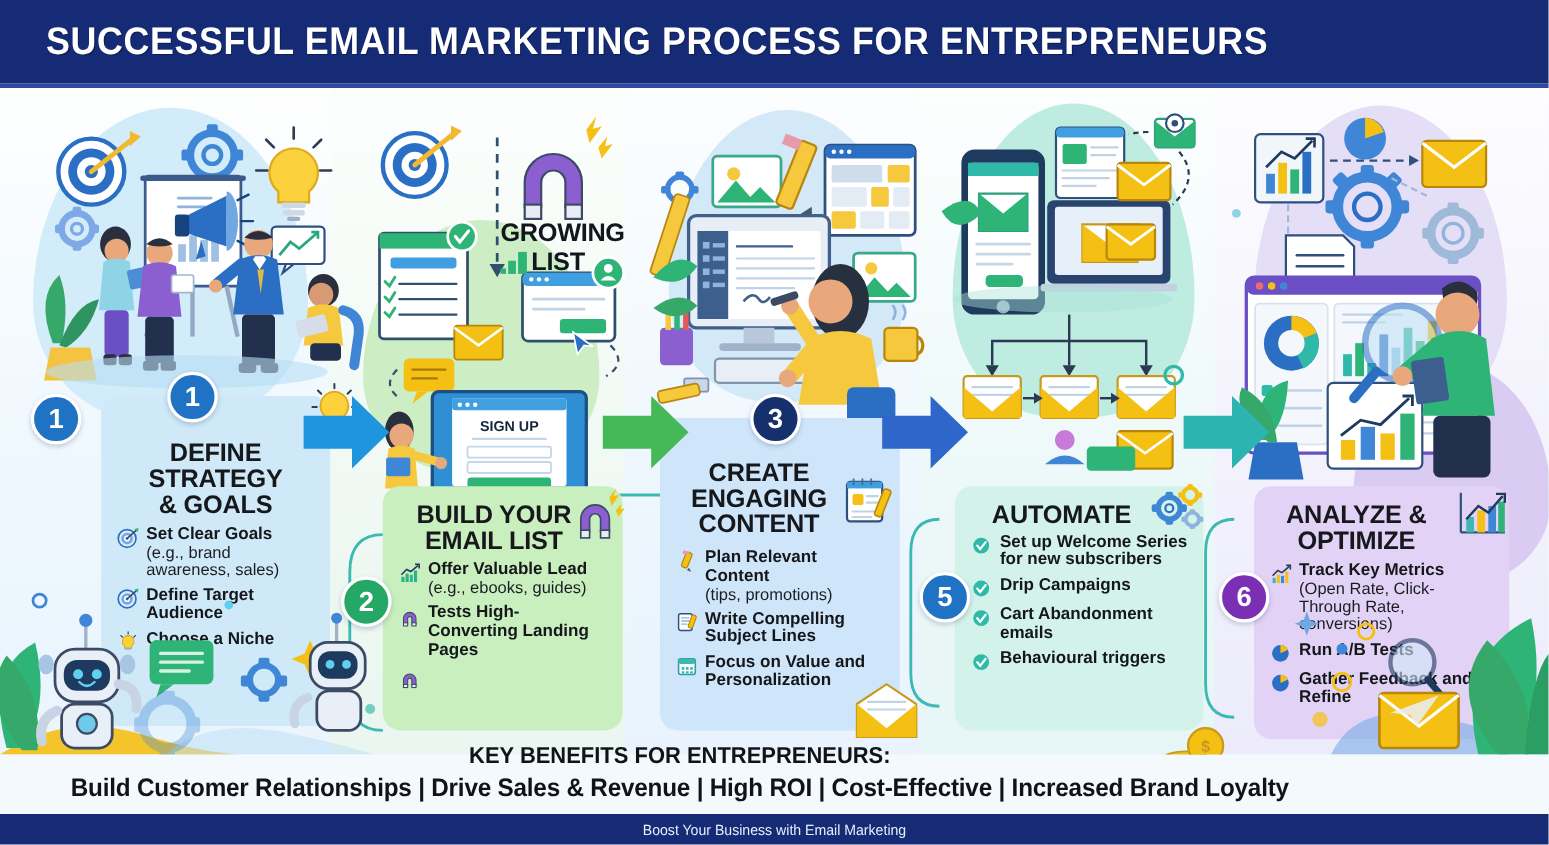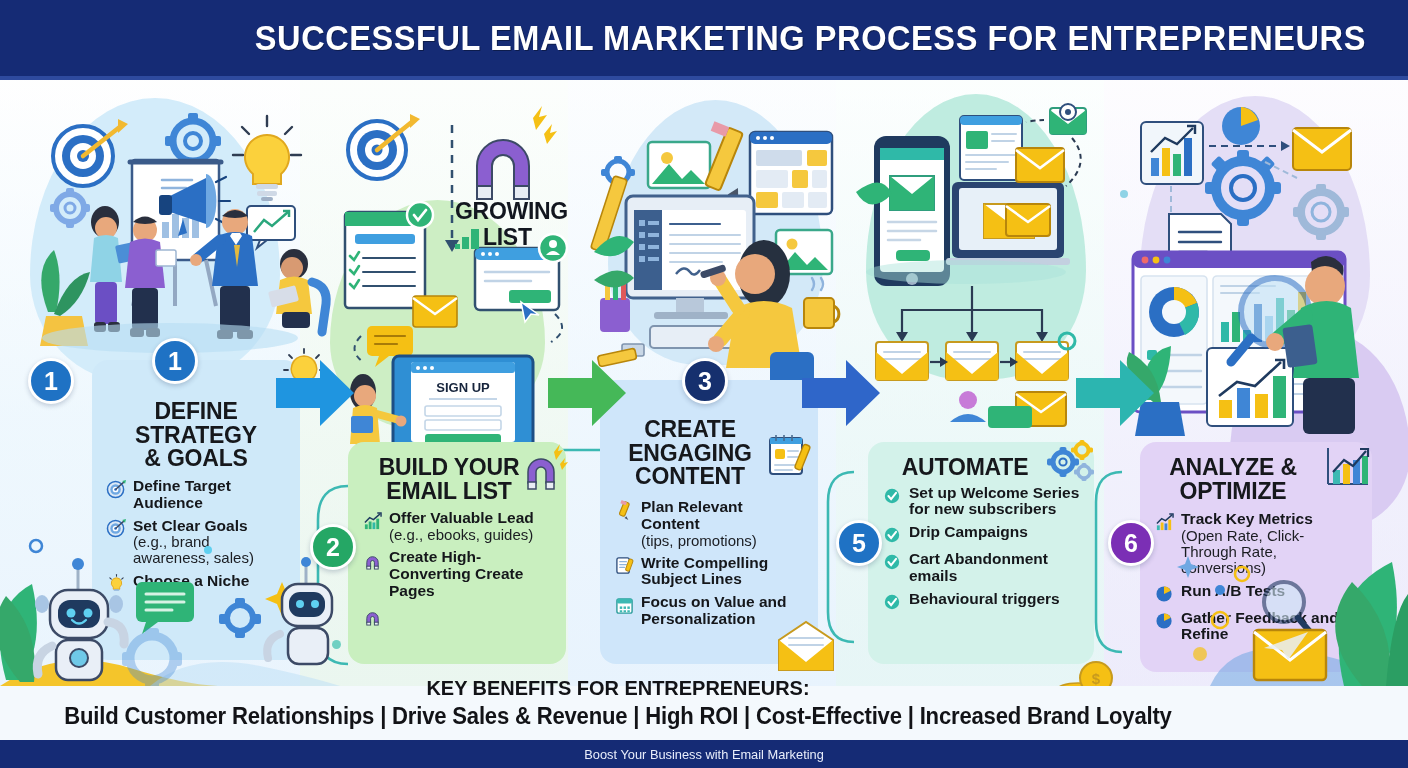--- a/index.html
+++ b/index.html
@@ -8,21 +8,21 @@
     font-family:"Liberation Sans", sans-serif;
     background:#f3f8fd;
     position:relative;
   }
   .stage { position:relative; width:1408px; height:768px; overflow:hidden; background:#f4f9fd; }
 
   
   .header {
     position:absolute; left:0; top:0; width:1408px; height:76px;
     background:#152b75;
-    display:flex; align-items:center; justify-content:flex-end;
+    display:flex; align-items:center; justify-content:flex-start;
     z-index:40;
   }
   .header-title {
     color:#ffffff;
     font-size:35px;
     font-weight:bold;
     letter-spacing:0.6px;
     transform:scaleX(0.93);
     text-shadow:1px 1px 0 rgba(0,0,0,.35);
     white-space:nowrap;
@@ -802,37 +802,37 @@
             <svg width="19" height="19" viewBox="0 0 20 20">
               <circle cx="9" cy="10" r="8.5" fill="#dce9f6" stroke="#2b6fc4" stroke-width="1.6"></circle>
               <circle cx="9" cy="10" r="5.5" fill="#6fa8e2"></circle>
                 <circle cx="9" cy="10" r="3" fill="#fff"></circle>
               <circle cx="9" cy="10" r="1.4" fill="#2b6fc4"></circle>
               <line x1="9" y1="10" x2="18" y2="2" stroke="#3c4a66" stroke-width="1.5"></line>
               <path d="M16 1 l4 -1 l-1 4z" fill="#2fb477"></path>
             </svg>
           </span>
           <span class="btxt">
-            <b>Define Target Audience</b>
+            <b>Set Clear Goals</b>
+            <span class="note">(e.g., brand awareness, sales)</span>
           </span>
         </div>
         <div class="bullet">
           <span class="bi">
             <svg width="19" height="19" viewBox="0 0 20 20">
               <circle cx="9" cy="10" r="8.5" fill="#dce9f6" stroke="#2b6fc4" stroke-width="1.6"></circle>
               <circle cx="9" cy="10" r="5.5" fill="#6fa8e2"></circle>
                 <circle cx="9" cy="10" r="3" fill="#fff"></circle>
               <circle cx="9" cy="10" r="1.4" fill="#2b6fc4"></circle>
               <line x1="9" y1="10" x2="18" y2="2" stroke="#3c4a66" stroke-width="1.5"></line>
               <path d="M16 1 l4 -1 l-1 4z" fill="#2fb477"></path>
             </svg>
           </span>
           <span class="btxt">
-            <b>Set Clear Goals</b>
-            <span class="note">(e.g., brand awareness, sales)</span>
+            <b>Define Target Audience</b>
           </span>
         </div>
         <div class="bullet">
           <span class="bi">
             <svg width="19" height="19" viewBox="0 0 20 20">
               <path d="M10 4 a5.5 5.5 0 0 1 3.4 9.8 v2.2 h-6.8 v-2.2 a5.5 5.5 0 0 1 3.4 -9.8z" fill="#fbd13c" stroke="#e0a81f" stroke-width="1"></path>
               <rect x="7" y="16" width="6" height="1.6" rx="0.8" fill="#8fb4dd"></rect>
               <g stroke="#2f3c52" stroke-width="1.1" stroke-linecap="round">
                 <line x1="10" y1="0.5" x2="10" y2="2.4"></line>
                   <line x1="3" y1="4" x2="4.5" y2="5.4"></line>
@@ -881,21 +881,21 @@
         </div>
         <div class="bullet">
           <span class="bi">
             <svg width="19" height="19" viewBox="0 0 20 20">
               <path d="M4 12 a6 6 0 0 1 12 0 v5 h-4 v-5 a2 2 0 0 0 -4 0 v5 h-4z" fill="#8b5fd0" stroke="#3c4a66" stroke-width="1"></path>
               <rect x="4" y="16" width="4" height="3" fill="#e8edf4" stroke="#3c4a66" stroke-width="1"></rect>
               <rect x="12" y="16" width="4" height="3" fill="#e8edf4" stroke="#3c4a66" stroke-width="1"></rect>
             </svg>
           </span>
           <span class="btxt">
-            <b>Create High-Converting Create Pages</b>
+            <b>Tests High-Converting Landing Pages</b>
           </span>
         </div>
         <div class="bullet">
           <span class="bi">
             <svg width="19" height="19" viewBox="0 0 20 20">
               <path d="M4 12 a6 6 0 0 1 12 0 v5 h-4 v-5 a2 2 0 0 0 -4 0 v5 h-4z" fill="#8b5fd0" stroke="#3c4a66" stroke-width="1"></path>
               <rect x="4" y="16" width="4" height="3" fill="#e8edf4" stroke="#3c4a66" stroke-width="1"></rect>
               <rect x="12" y="16" width="4" height="3" fill="#e8edf4" stroke="#3c4a66" stroke-width="1"></rect>
             </svg>
           </span>

